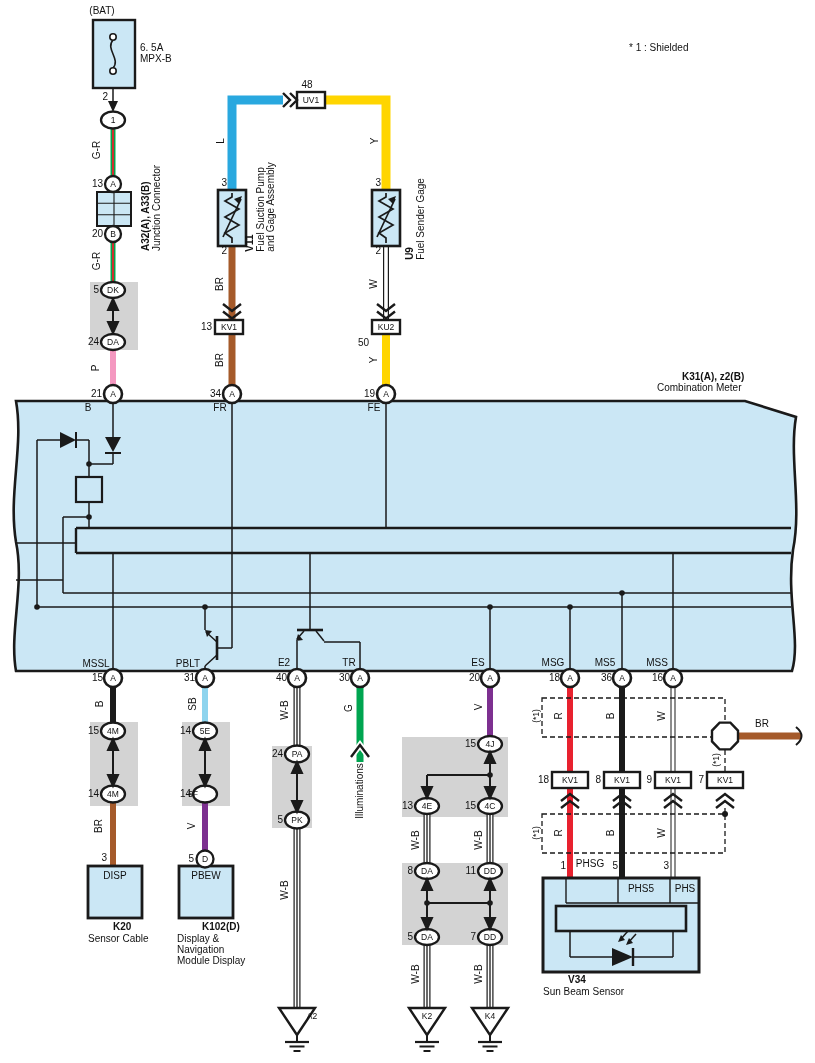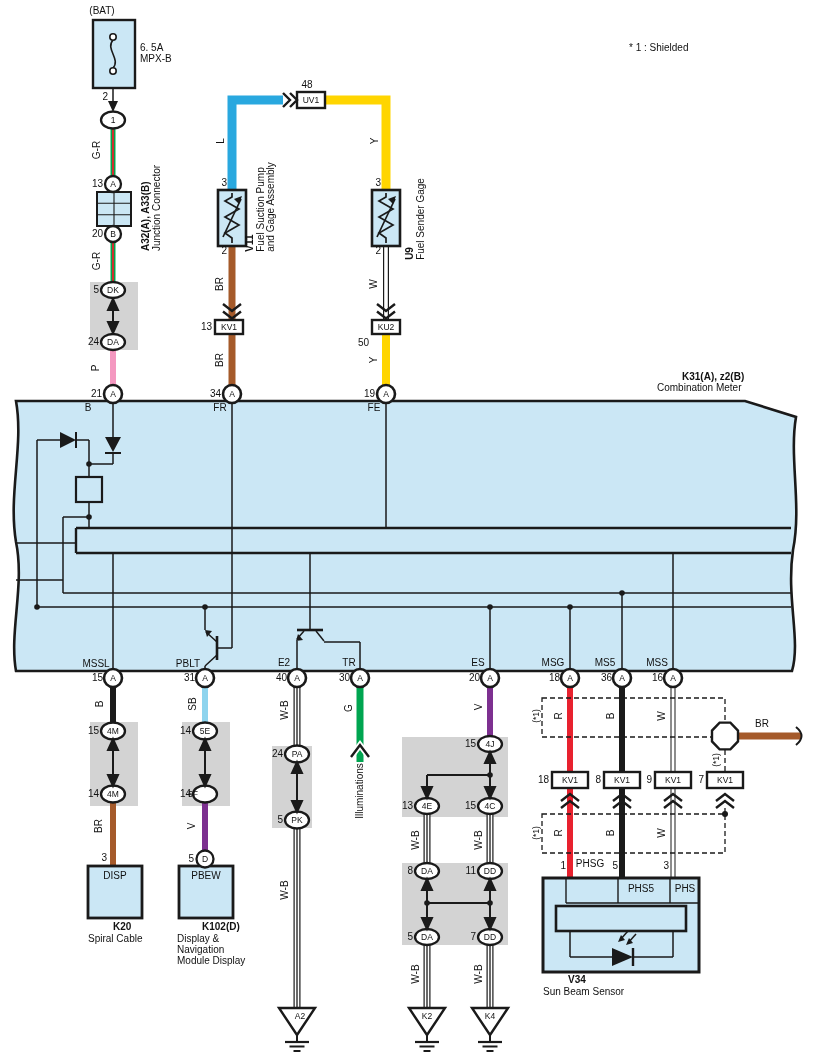--- a/index.html
+++ b/index.html
@@ -456,21 +456,21 @@
 
 <span class="t rot" style="left:100px;top:704px">B</span>
 <span class="t r" style="left:99px;top:731px">15</span>
 <span class="t c s9" style="left:113px;top:731px">4M</span>
 <span class="t r" style="left:99px;top:794px">14</span>
 <span class="t c s9" style="left:113px;top:794px">4M</span>
 <span class="t rot" style="left:99px;top:826px">BR</span>
 <span class="t r" style="left:107px;top:858px">3</span>
 <span class="t c" style="left:115px;top:876px">DISP</span>
 <span class="t l b s11" style="left:88px;top:927px">K20</span>
-<span class="t l" style="left:88px;top:939px">Spiral Cable</span>
+<span class="t l" style="left:88px;top:939px">Sensor Cable</span>
 
 <span class="t rot" style="left:193px;top:704px">SB</span>
 <span class="t r" style="left:191px;top:731px">14</span>
 <span class="t c s9" style="left:205px;top:731px">5E</span>
 <span class="t r" style="left:191px;top:794px">14</span>
 <span class="t c s9" style="left:193px;top:794px">5F</span>
 <span class="t rot" style="left:192px;top:826px">V</span>
 <span class="t r" style="left:194px;top:859px">5</span>
 <span class="t c s9" style="left:205px;top:859px">D</span>
 <span class="t c" style="left:206px;top:876px">PBEW</span>
@@ -478,21 +478,21 @@
 <span class="t l" style="left:177px;top:939px">Display &amp;</span>
 <span class="t l" style="left:177px;top:950px">Navigation</span>
 <span class="t l" style="left:177px;top:961px">Module Display</span>
 
 <span class="t rot" style="left:285px;top:710px">W-B</span>
 <span class="t r" style="left:283px;top:754px">24</span>
 <span class="t c s9" style="left:297px;top:754px">PA</span>
 <span class="t r" style="left:283px;top:820px">5</span>
 <span class="t c s9" style="left:297px;top:820px">PK</span>
 <span class="t rot" style="left:285px;top:890px">W-B</span>
-<span class="t c s9" style="left:300px;top:1016px">A2</span>
+<span class="t c s9" style="left:312px;top:1016px">A2</span>
 
 <span class="t rot" style="left:349px;top:708px">G</span>
 <span class="t rot" style="left:360px;top:791px">Illuminations</span>
 
 <span class="t rot" style="left:479px;top:707px">V</span>
 <span class="t r" style="left:476px;top:744px">15</span>
 <span class="t c s9" style="left:490px;top:744px">4J</span>
 <span class="t r" style="left:413px;top:806px">13</span>
 <span class="t c s9" style="left:427px;top:806px">4E</span>
 <span class="t r" style="left:476px;top:806px">15</span>

